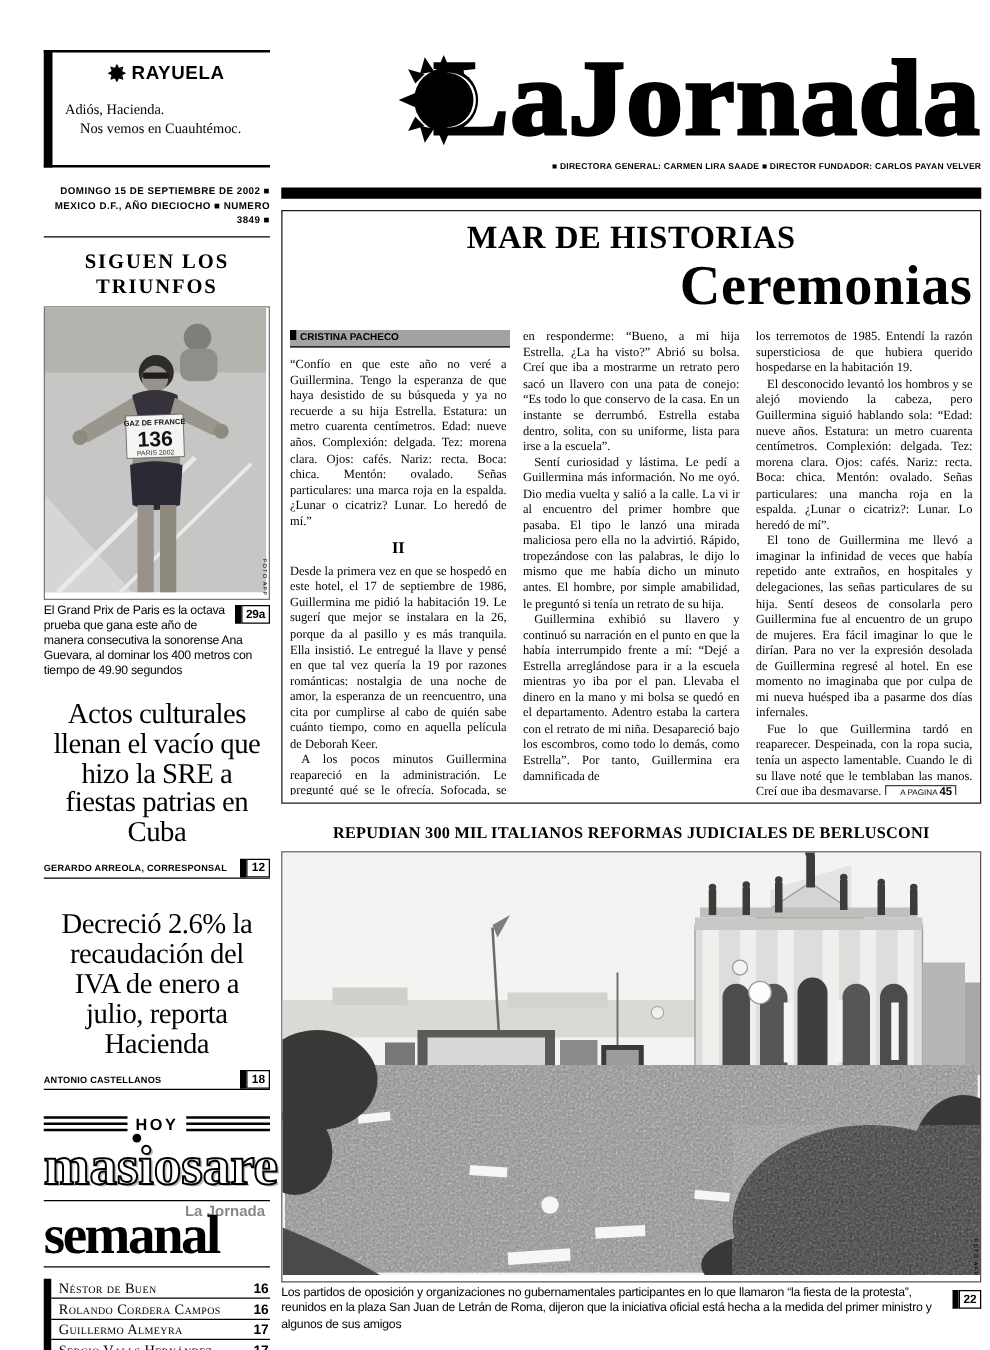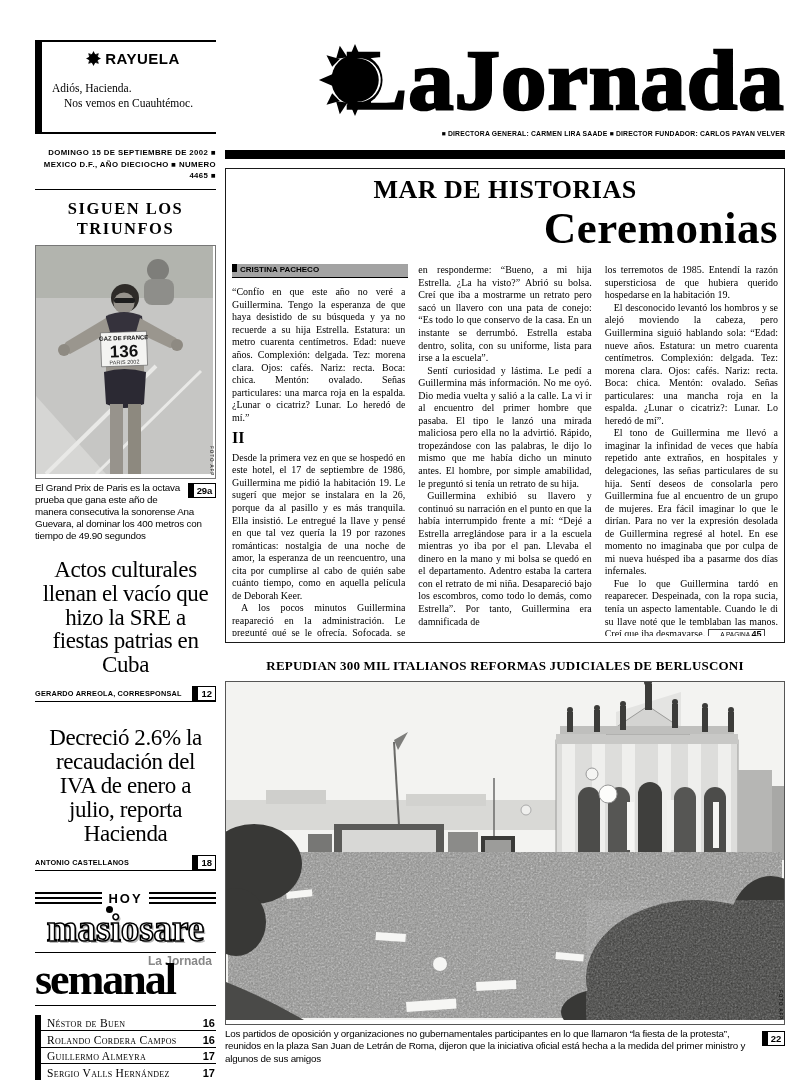--- a/index.html
+++ b/index.html
@@ -30,21 +30,21 @@
   .caption{font:9.8px "Liberation Sans",sans-serif;letter-spacing:-.2px;line-height:1.22;margin-top:3px;}
   .caption .pageref{float:right;margin-top:1px;}
   .lh{font-size:23px;line-height:1.04;letter-spacing:-.4px;margin-top:16px;text-align:center;}
   .byline-row{display:flex;justify-content:space-between;align-items:flex-end;
               border-bottom:1.4px solid #000;margin-top:9px;padding-bottom:0;}
   .byline-row .bl{font:bold 7.3px "Liberation Sans",sans-serif;letter-spacing:.2px;padding-bottom:3px;}
   .hoy-bar{display:flex;align-items:center;gap:6px;margin-top:20px;}
   .tri{flex:1;height:8px;border-top:2.3px solid #000;border-bottom:2.3px solid #000;
        background:linear-gradient(#000,#000) center/100% 2px no-repeat;}
   .hoy-label{font:bold 13px "Liberation Sans",sans-serif;letter-spacing:2px;}
-  .masiosare{position:relative;text-align:center;font-weight:bold;font-size:37px;line-height:1;
+  .masiosare{position:relative;text-align:center;font-weight:bold;font-size:44px;line-height:1;
              margin-top:4px;color:#fff;-webkit-text-stroke:1.6px #000;text-shadow:2px 2px 0 #bbb;}
   .masio-sun{position:absolute;top:-4px;left:71px;width:7px;height:7px;border-radius:50%;background:#000;}
   .semanal-wrap{border-top:1.4px solid #000;border-bottom:1.4px solid #000;margin-top:5px;padding:1px 0 3px;}
   .semanal-brand{text-align:right;font:bold 12px "Liberation Sans",sans-serif;color:#888;
                  margin-bottom:-10px;padding-right:4px;}
   .semanal{font-weight:bold;font-size:44px;line-height:1;letter-spacing:-2px;}
   .columnists{border-left:6px solid #000;margin-top:9px;}
   .col-row{display:flex;justify-content:space-between;align-items:baseline;
            border-bottom:1.3px solid #000;padding:2.5px 1px 1px 6px;}
   .col-name{font-variant:small-caps;font-size:11.5px;letter-spacing:.3px;}
@@ -61,21 +61,21 @@
   .kicker{text-align:center;font-weight:bold;font-size:26px;letter-spacing:.5px;margin-top:2px;}
   .story-title{text-align:right;font-weight:bold;font-size:45px;letter-spacing:.5px;margin-top:0;line-height:1.05;}
   .cols{position:relative;display:flex;gap:13px;margin-top:12px;height:372px;overflow:hidden;}
   .cols .colx{flex:1;font-size:10px;line-height:12.55px;text-align:justify;overflow:hidden;}
   .cols p{margin:0;}
   .cols p.ind{text-indent:9px;}
   .story-byline{position:absolute;top:0;left:0;width:176px;border-bottom:1.3px solid #000;
                 font:bold 8px "Liberation Sans",sans-serif;padding-bottom:3px;background:#a3a3a3;}
   .story-byline .sq{display:inline-block;width:5px;height:8px;background:#000;margin-right:3px;}
   .col1-pad{padding-top:22px;}
-  .sec-marker{text-align:left;font-weight:bold;font-size:16px;margin:8px 0 7px !important;}
+  .sec-marker{text-align:center;font-weight:bold;font-size:13px;margin:8px 0 7px !important;}
   .jumpbox{display:inline-block;border:1px solid #444;font:6.5px "Liberation Sans",sans-serif;
            padding:0 2px;margin-left:3px;vertical-align:baseline;line-height:1.1;text-align:center;}
   .jumpbox b{font-size:9px;}
   .repudian{ text-align:center;font-weight:bold;font-size:13px;letter-spacing:.2px;margin-top:15px;}
   .rome-wrap{position:relative;margin-top:7px;border:1px solid #555;}
   .rome-cap{font:9.8px "Liberation Sans",sans-serif;letter-spacing:-.2px;line-height:1.25;margin-top:3px;}
   .rome-cap .pageref{float:right;margin-top:3px;}
 </style>
 </head>
 <body>
@@ -103,21 +103,21 @@
         <span>RAYUELA</span>
       </div>
       <div class="rayuela-text">
         <div>Adiós, Hacienda.</div>
         <div class="l2">Nos vemos en Cuauhtémoc.</div>
       </div>
     </div>
 
     <div class="dateline sans">
       <div>DOMINGO 15 DE SEPTIEMBRE DE 2002 ■</div>
-      <div>MEXICO D.F., AÑO DIECIOCHO ■ NUMERO 4465 ■</div>
+      <div>MEXICO D.F., AÑO DIECIOCHO ■ NUMERO 3849 ■</div>
     </div>
     <hr class="rule leftrule">
 
     <div class="triumphs-h">SIGUEN LOS TRIUNFOS</div>
 
     <div class="photo-wrap">
       <svg width="177" height="228" viewBox="0 0 177 228">
         <rect width="177" height="228" fill="#c6c6c4"></rect>
         <rect x="0" y="0" width="177" height="52" fill="#b2b4ae"></rect>
         <polygon points="0,228 0,150 70,228" fill="#d6d6d4"></polygon>

